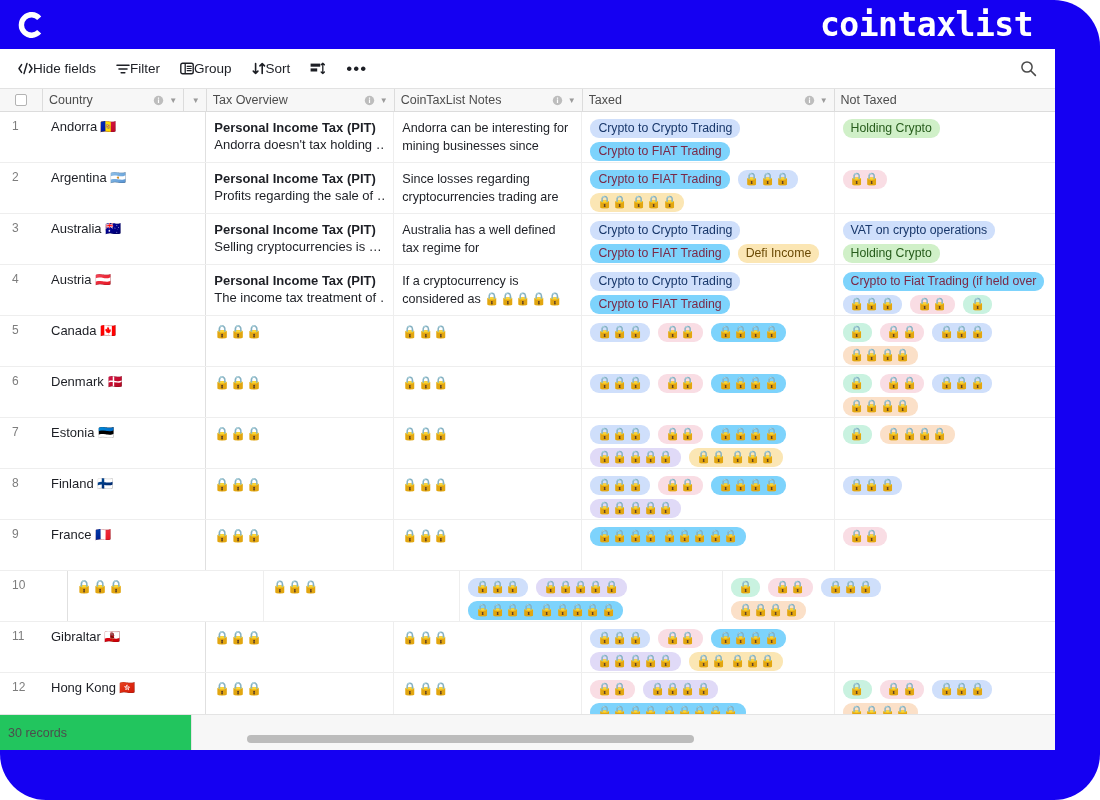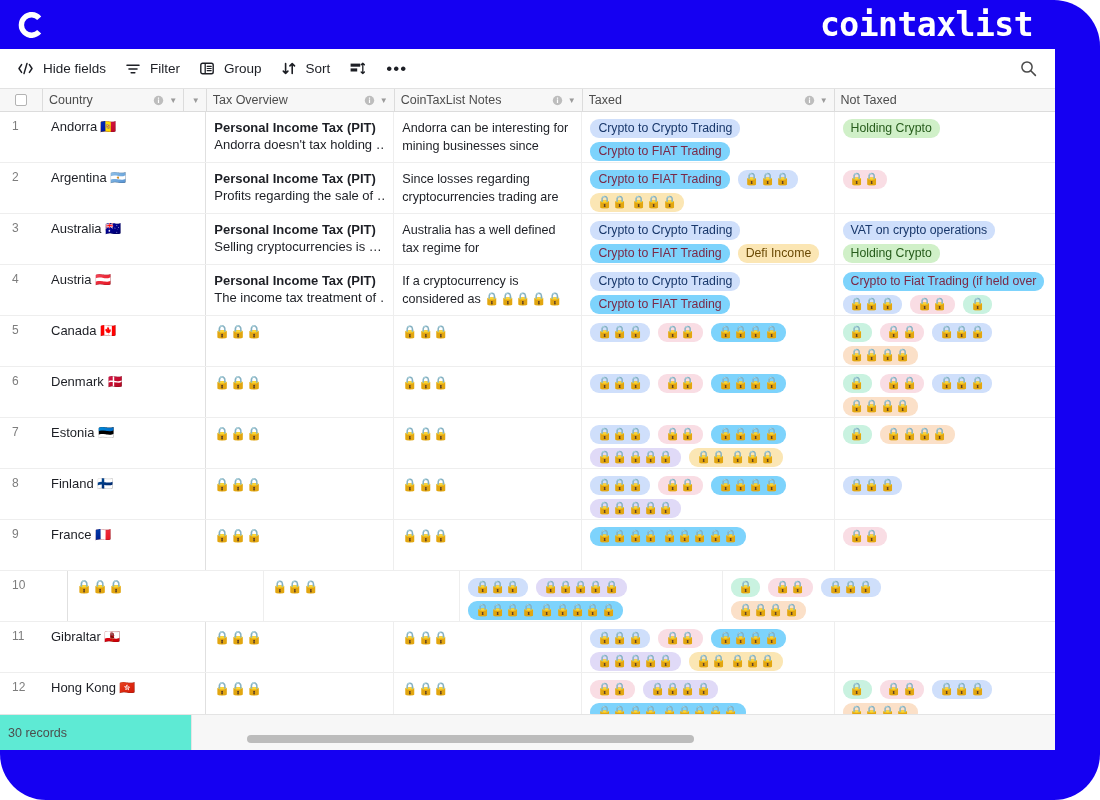--- a/index.html
+++ b/index.html
@@ -56,21 +56,21 @@
     width: 1055px; height: 40px;
     background: #ffffff;
     border-bottom: 1px solid #e2e2e2;
     display: flex;
     align-items: center;
     padding: 0 14px 0 10px;
   }
   .tb-btn {
     display: flex;
     align-items: center;
-    gap: 10px;
+    gap: 0;
     padding: 4px 8px;
     margin-right: 4px;
     border-radius: 4px;
     cursor: pointer;
     color: #1d1f25;
     font-size: 13.5px;
     white-space: nowrap;
   }
   .tb-btn svg { display: block; }
   .tb-spacer { flex: 1; }
@@ -248,21 +248,21 @@
     background: #f7f7f7;
     border-top: 1px solid #e4e4e4;
     display: flex;
     align-items: center;
   }
   #records-label {
     width: 192px;
     font-size: 12.5px;
     color: #4d4d4d;
     padding-left: 8px;
-    background: #5eead4;
+    background: #22c55e;
     height: 100%;
     display: flex;
     align-items: center;
     border-right: 1px solid #e4e4e4;
   }
   #hscroll-track {
     flex: 1;
     height: 100%;
     position: relative;
   }

